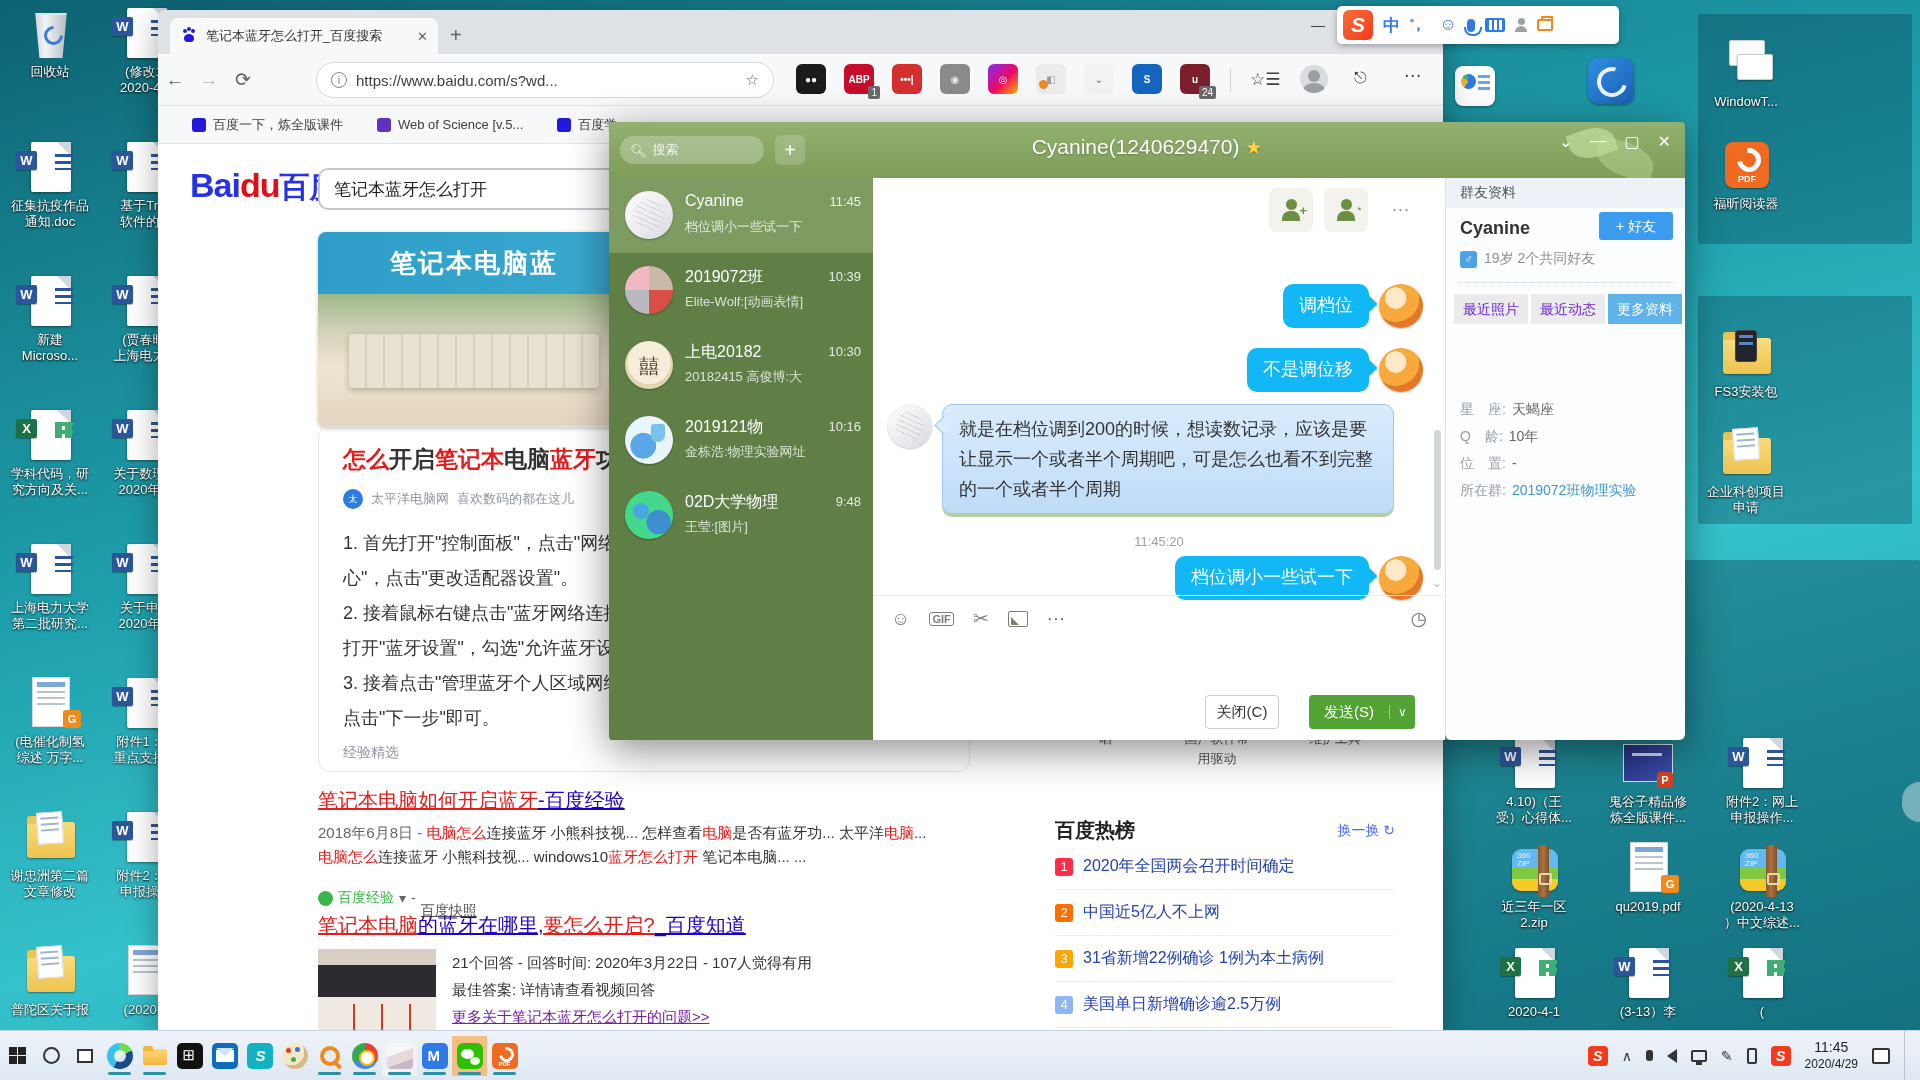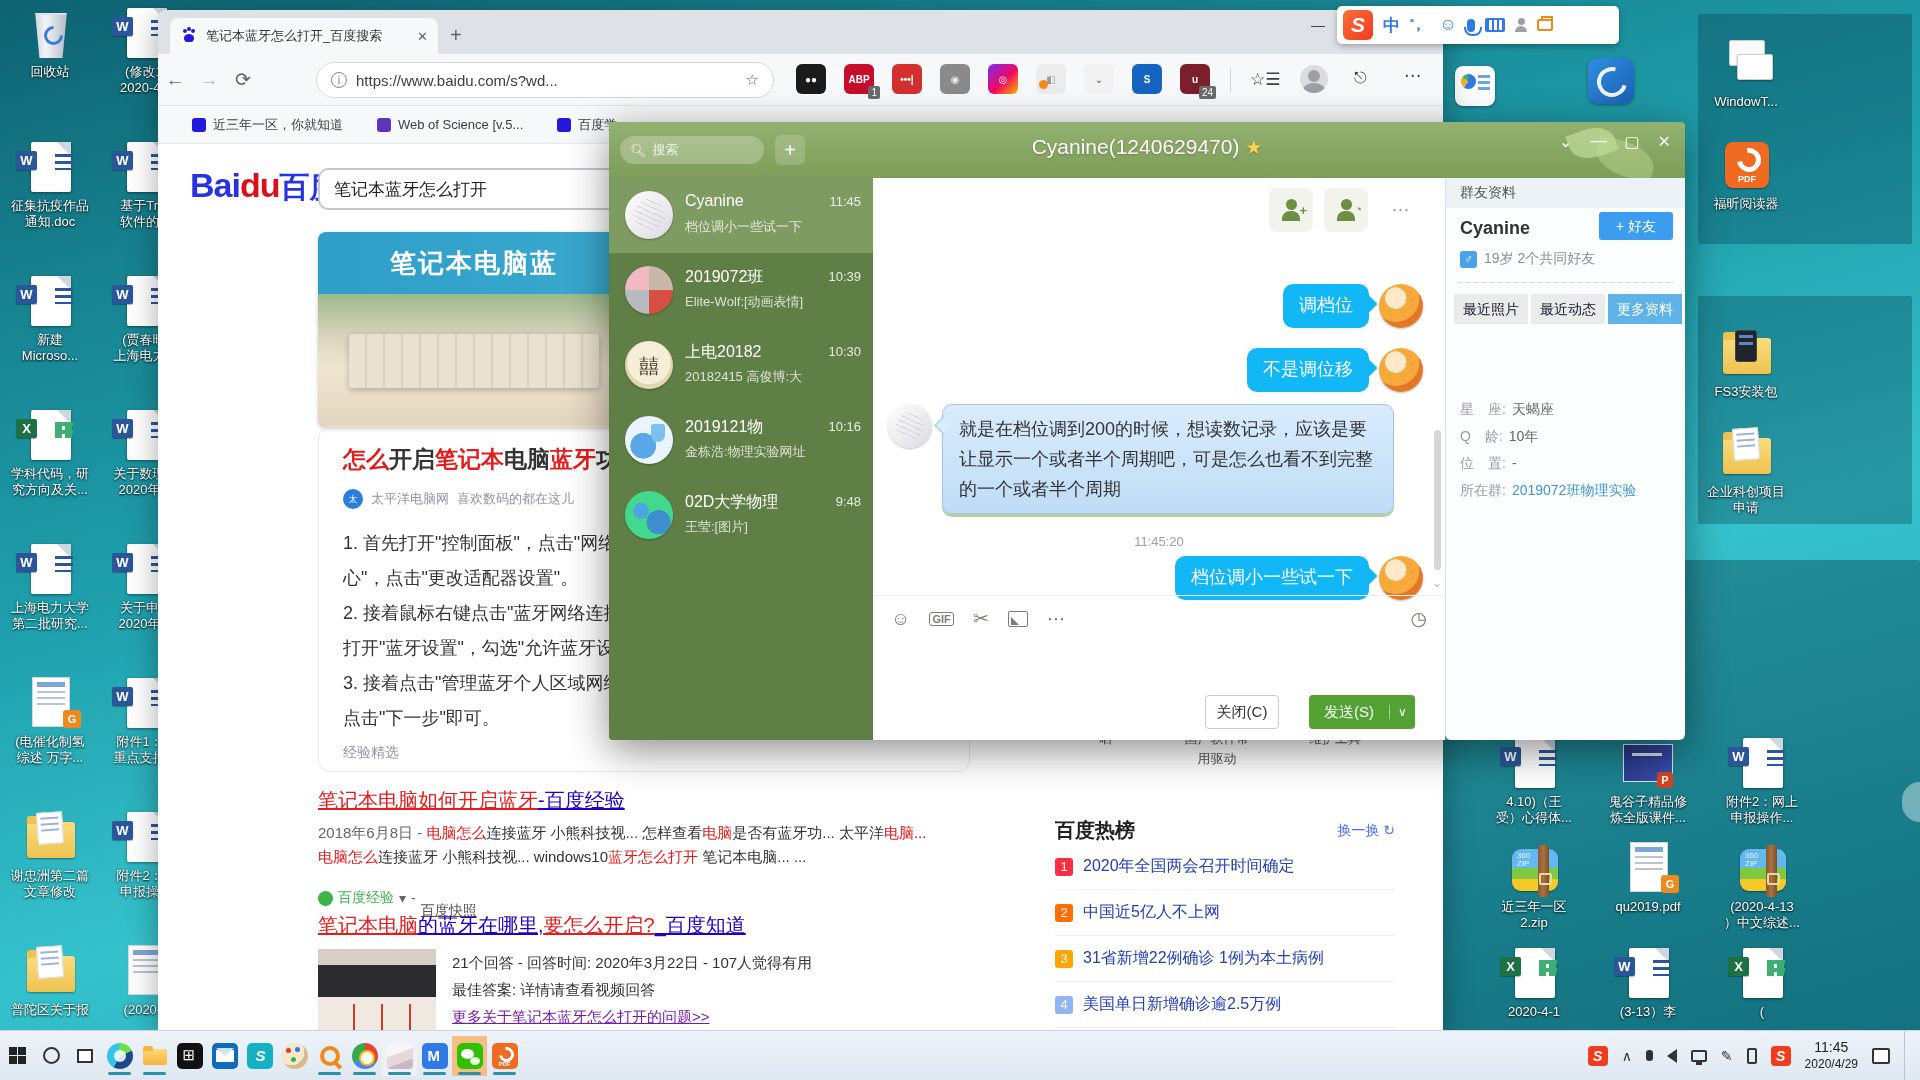--- a/index.html
+++ b/index.html
@@ -187,21 +187,21 @@
   .btnsend .cap{flex:1;text-align:center;}
   .btnsend .dd{width:26px;border-left:1px solid rgba(255,255,255,.45);text-align:center;font-size:12px;}
   .qpanel{position:absolute;left:836px;top:56px;width:240px;bottom:0;background:#fbfdfe;border-left:1px solid #d8e2ea;border-radius:0 0 6px 6px;}
   .qphead{height:30px;background:#edf2f6;font-size:14px;color:#555;display:flex;align-items:center;padding-left:14px;}
   .qpname{position:absolute;left:14px;top:40px;font-size:18px;font-weight:bold;color:#333;}
   .qpadd{position:absolute;right:12px;top:34px;width:74px;height:28px;background:#3b9cf0;border-radius:3px;color:#fff;font-size:14px;text-align:center;line-height:28px;}
   .qpmeta{position:absolute;left:14px;top:72px;display:flex;align-items:center;gap:7px;font-size:14px;color:#8a9097;}
   .male{width:17px;height:17px;background:#4aa3e8;border-radius:3px;color:#fff;font-size:12px;text-align:center;line-height:17px;}
   .qpdiv{position:absolute;left:12px;right:12px;top:104px;border-top:1px dotted #c9d2da;}
   .qtabs{position:absolute;left:8px;top:116px;display:flex;gap:3px;}
-  .qtab{width:74px;height:30px;background:#ebebeb;color:#0f172a;font-size:14px;text-align:center;line-height:30px;}
+  .qtab{width:74px;height:30px;background:#ebebeb;color:#6d28d9;font-size:14px;text-align:center;line-height:30px;}
   .qtab.on{background:#5fb3e9;color:#fff;position:relative;}
   .qtab.on:after{content:"";position:absolute;left:50%;bottom:-6px;margin-left:-6px;border:6px solid transparent;border-top-color:#5fb3e9;}
   .qfield{position:absolute;left:14px;font-size:14px;color:#9aa0a6;white-space:nowrap;}
   .qfield b{font-weight:normal;color:#666;margin-left:6px;}
   .qfield b.lnk{color:#3f96d2;}
 
   
   #sogou{position:absolute;left:1337px;top:6px;width:282px;height:38px;background:#fff;border-radius:5px;box-shadow:0 2px 6px rgba(0,0,0,.3);display:flex;align-items:center;padding:0 6px;gap:10px;}
   .sg-s{width:30px;height:30px;background:linear-gradient(135deg,#fb6d3a,#f23b1d);border-radius:6px;color:#fff;font-weight:bold;font-size:21px;text-align:center;line-height:30px;font-style:italic;}
   .sg-it{color:#2f7ae5;font-size:17px;font-weight:bold;}
@@ -619,21 +619,21 @@
       </div>
     <div class="navsep"></div>
     <span class="starlist">☆☰</span>
     <div class="avatarbtn"></div>
     <span class="sharebtn">⎋</span>
     <span class="dotsbtn">⋯</span>
   </div>
   <div class="bookmarks" id="bmrow">
       <div class="bm">
         <span class="bmi" style="background: rgb(35, 25, 220);"></span>
-        <span>近三年一区，你就知道</span>
+        <span>百度一下，炼全版课件</span>
       </div>
       <div class="bm">
         <span class="bmi" style="background: rgb(94, 51, 191);"></span>
         <span>Web of Science [v.5...</span>
       </div>
       <div class="bm">
         <span class="bmi" style="background: rgb(35, 25, 220);"></span>
         <span>百度学</span>
       </div>
     </div>

